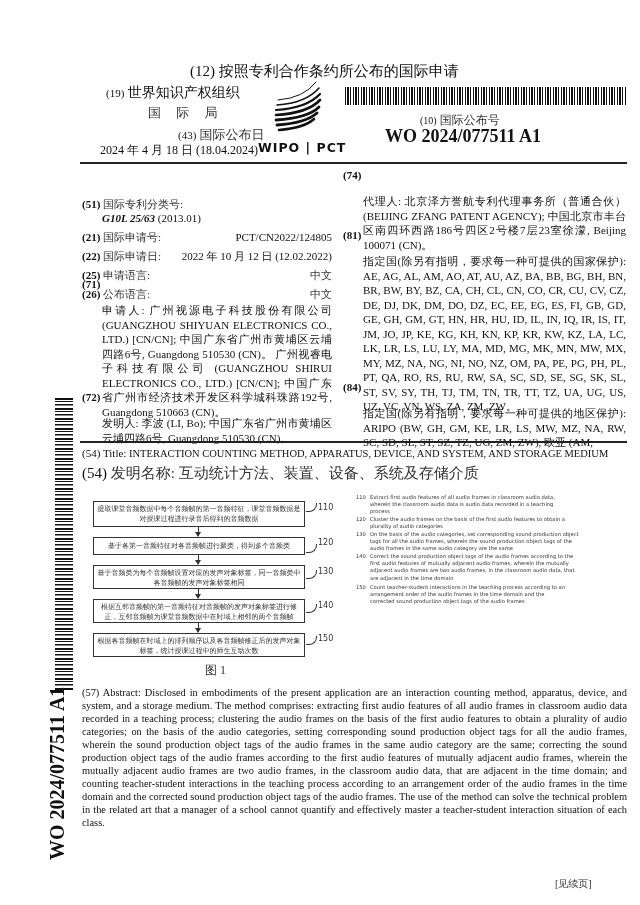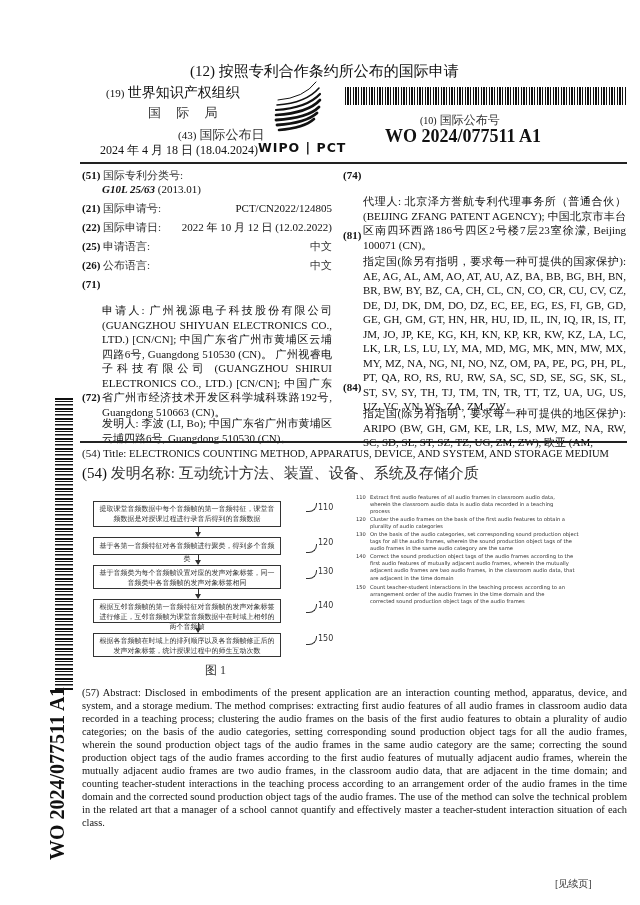--- a/index.html
+++ b/index.html
@@ -13,36 +13,36 @@
   .h19 { left:106px; top:84px; font-size:14px; white-space:nowrap; }
   .h19b { left:148px; top:104px; font-size:13px; letter-spacing:6px;text-align:right; }
   .h43 { left:130px; top:126px; font-size:13px;margin-left:48px; }
   .hdate { left:100px; top:142px; font-size:12px; white-space:nowrap; }
   .logo { left:264px; top:80px; width:80px; height:72px; }
   .barcode-top { left:345px; top:87px; width:282px; height:18px;
     background:repeating-linear-gradient(90deg,#111 0 1px,#fff 1px 2px,#111 2px 4px,#fff 4px 5px,#111 5px 6px,#fff 6px 8px); }
   .h10 { left:420px; top:112px; font-size:12px; }
   .pubno { left:385px; top:126px; font-size:18px; font-weight:bold; white-space:nowrap; }
   .rule { left:80px; height:1.5px; background:#222; }
-  .row { position:absolute; left:82px; width:250px; font-size:11px; line-height:14px; }
+  .row { position:absolute; left:82px; width:250px; font-size:11px; line-height:14px;margin-top:29px; }
   .row .num { font-weight:bold; }
   .row .val { position:absolute; right:0; top:0; }
   .para { position:absolute; font-size:11px; line-height:14.5px; text-align:justify; }
   .para .num { font-weight:bold; position:absolute; left:0; top:0; }
   .para .body { padding-left:20px; display:block;margin-top:26px; }
   
   .barcode-side { left:55px; top:398px; width:18px; height:292px;
     background:repeating-linear-gradient(180deg,#111 0 2px,#fff 2px 3px,#111 3px 4px,#fff 4px 6px,#111 6px 7px,#888 7px 8px,#fff 8px 10px); }
   .side-no { left:46px; top:860px; transform:rotate(-90deg); transform-origin:left top;
     font-size:20px; font-weight:bold; white-space:nowrap; }
   
   .title-en { left:82px; top:447px; font-size:10.5px; white-space:nowrap; }
   .title-zh { left:82px; top:464px; font-size:15px; white-space:nowrap; }
   
-  .fbox { position:absolute; left:93px; width:188px; border:1px solid #333;
+  .fbox { position:absolute; left:93px; width:212px; border:1px solid #333;
     font-size:7px; line-height:10px; text-align:center; padding:2px 3px; box-sizing:border-box; color:#333; }
   .farrow { position:absolute; left:198px; width:1px; background:#333; }
   .farrow::after { content:""; position:absolute; left:-3px; bottom:-1px; border-left:3.5px solid transparent;
     border-right:3.5px solid transparent; border-top:5px solid #333; }
   .fnum { position:absolute; left:318px; font-size:8px; color:#333; font-family:"DejaVu Sans", sans-serif; }
   .fhook { position:absolute; left:306px; width:10px; height:8px; border-bottom:1px solid #333; border-right:1px solid #333; border-bottom-right-radius:8px; }
   .figlabel { left:205px; top:662px; font-size:12px; color:#333; }
   .legend { position:absolute; left:356px; font-family:"DejaVu Sans", sans-serif; font-size:5.2px; line-height:7.2px; color:#333; width:270px; }
   .legend .ln { position:absolute; left:0; }
   .legend .lt { display:block; padding-left:14px; }
@@ -140,21 +140,21 @@
   <span class="body">指定国(除另有指明，要求每一种可提供的地区保护): ARIPO (BW, GH, GM, KE, LR, LS, MW, MZ, NA, RW, SC, SD, SL, ST, SZ, TZ, UG, ZM, ZW), 欧亚 (AM,</span>
 </div>
 
 <div class="abs barcode-side"></div>
 <div class="abs side-no">WO 2024/077511 A1</div>
 
 <div class="abs rule" style="top:441px;width:547px"></div>
 <div class="abs title-en">
   <span class="b" style="font-size:11px">(54)</span>
   <span class="b" style="font-size:11px">Title:</span>
-  <span>ELECTRONICS COUNTING METHOD, APPARATUS, DEVICE, AND SYSTEM, AND STORAGE MEDIUM</span>
+  <span>INTERACTION COUNTING METHOD, APPARATUS, DEVICE, AND SYSTEM, AND STORAGE MEDIUM</span>
 </div>
 <div class="abs title-zh">
   <span class="b">(54)</span>
   <span class="gray">发明名称:</span>
   <span class="gray">互动统计方法、装置、设备、系统及存储介质</span>
 </div>
 
 <div class="fbox" style="top:501px;height:26px">提取课堂音频数据中每个音频帧的第一音频特征，课堂音频数据是对授课过程进行录音后得到的音频数据</div>
 <div class="fhook" style="top:503px"></div>
 <div class="fnum" style="top:503px">110</div>

